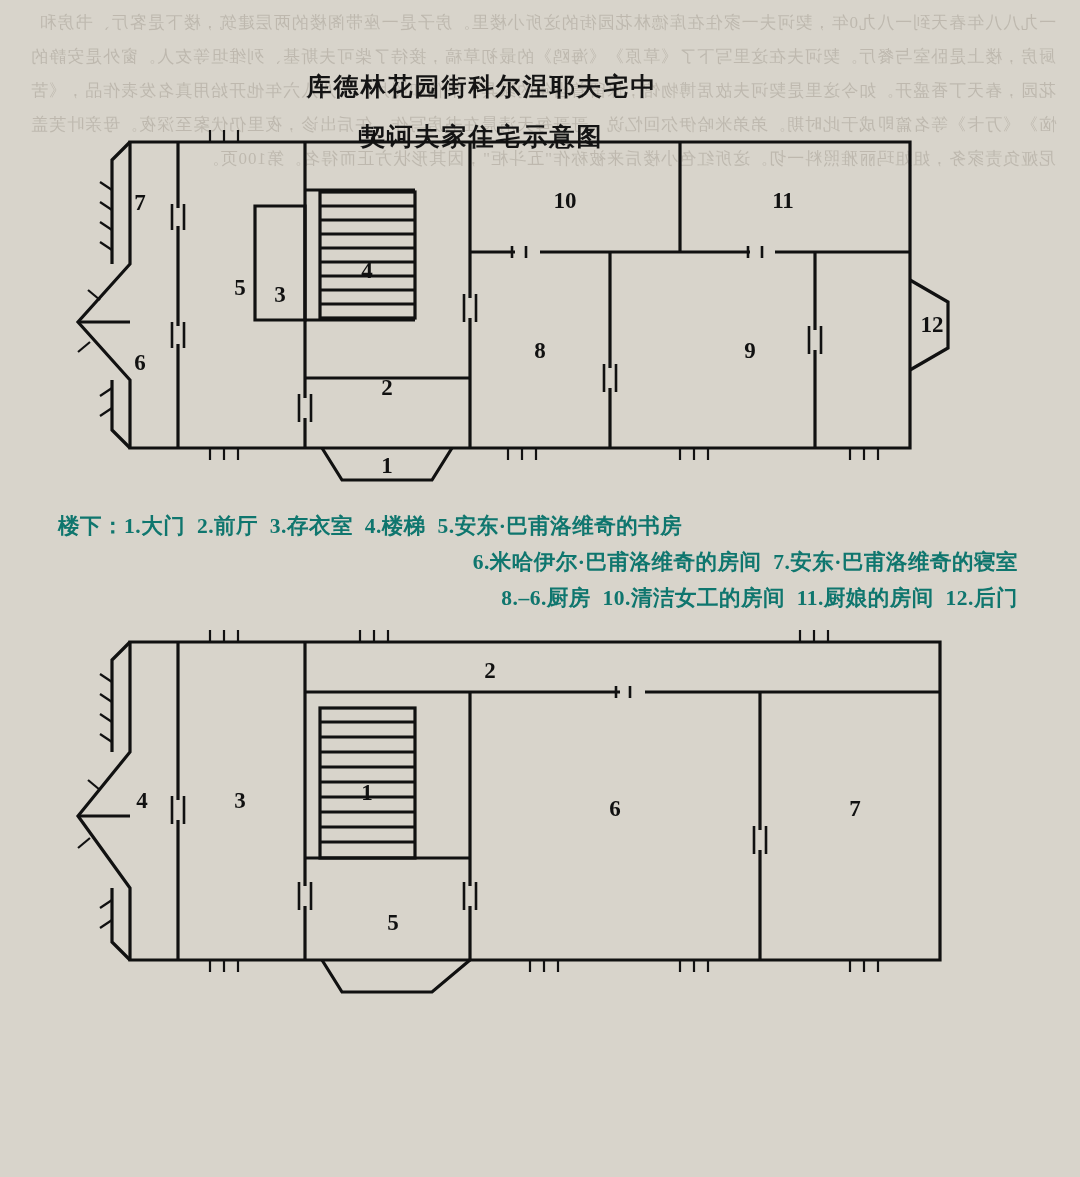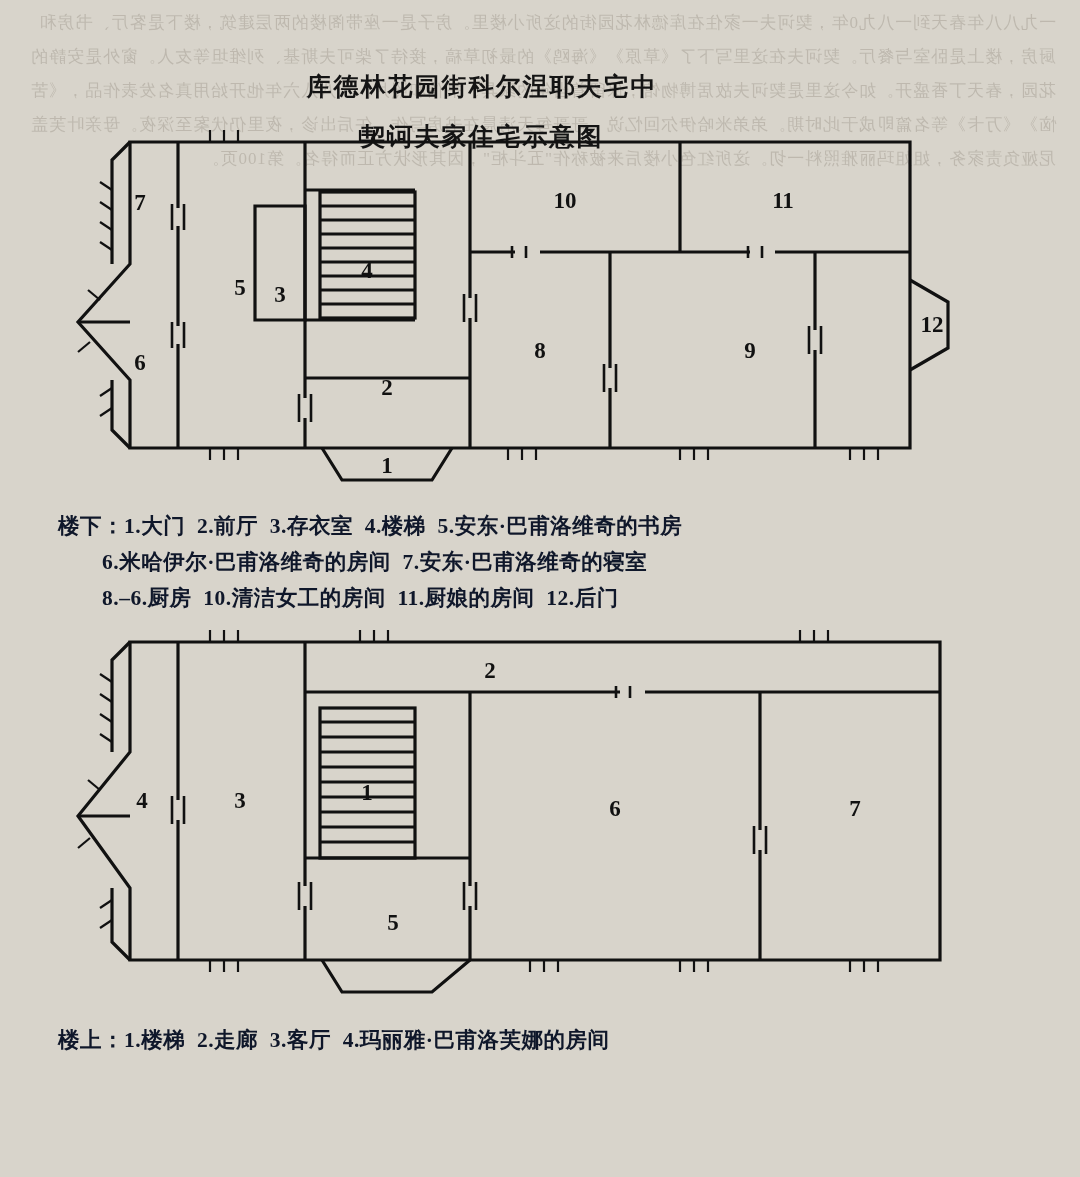--- a/index.html
+++ b/index.html
@@ -42,26 +42,26 @@
   .title-2{top:120px;text-align:center;}
 
   .plan{position:absolute;}
   .plan svg{display:block;}
 
   .legend{
     position:absolute;
     font-size:21.5px;
     line-height:36px;
     letter-spacing:.5px;
-    color:#0f172a;
+    color:#0f766e;
     font-family:"Liberation Serif","DejaVu Serif",serif;
     font-weight:600;
   }
   .legend div{white-space:pre;}
-  .legend .indent{padding-left:44px;}
+  .legend .indent{padding-left:44px;text-align:right;}
 
   .num{
     font-family:"Liberation Serif","DejaVu Serif",serif;
     font-weight:bold;
     font-size:23px;
     fill:#111;
   }
 </style>
 </head>
 <body>
@@ -285,16 +285,15 @@
       <text class="num" x="180" y="178" text-anchor="middle">3</text>
       <text class="num" x="307" y="170" text-anchor="middle">1</text>
       <text class="num" x="430" y="48" text-anchor="middle">2</text>
       <text class="num" x="333" y="300" text-anchor="middle">5</text>
       <text class="num" x="555" y="186" text-anchor="middle">6</text>
       <text class="num" x="795" y="186" text-anchor="middle">7</text>
     </svg>
   </div>
 
   <div class="legend" style="left:58px;top:1022px;width:960px;">
-    <div>楼上：1.楼梯  2.走廊  3.客厅  4.玛丽雅·巴甫洛芙娜的房间</div>
   </div>
 
 </div>
 
 </body></html>

